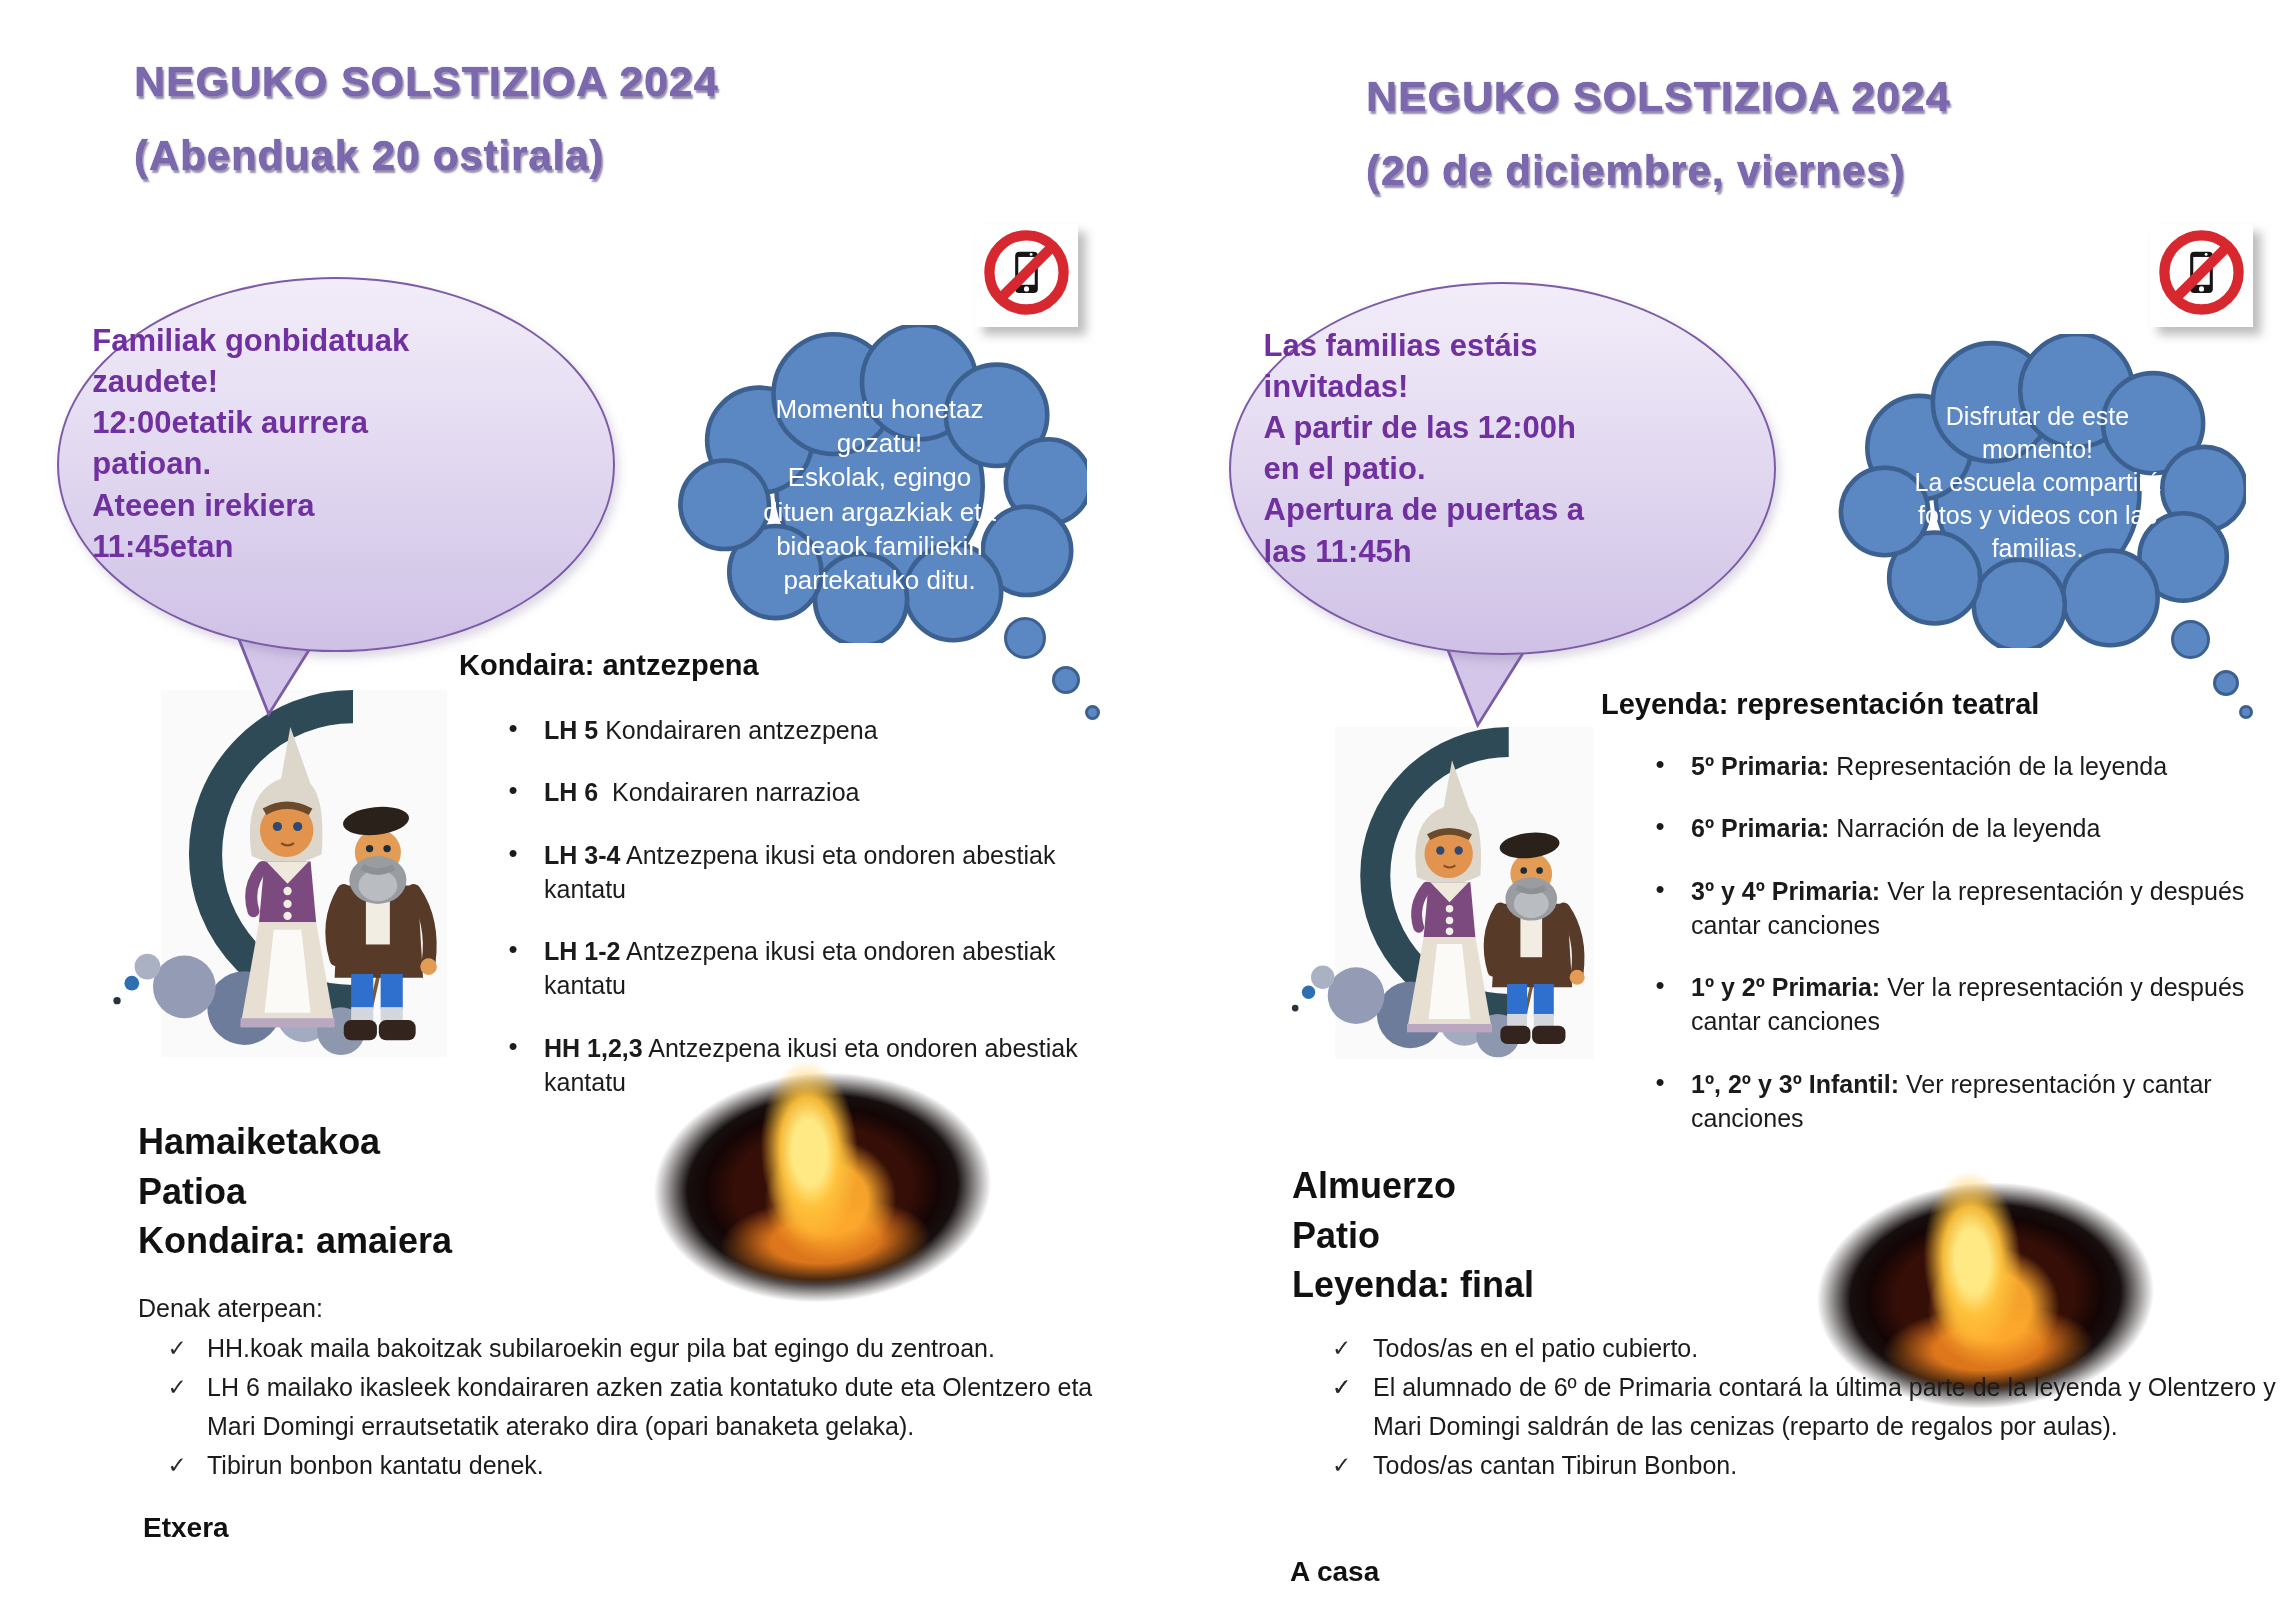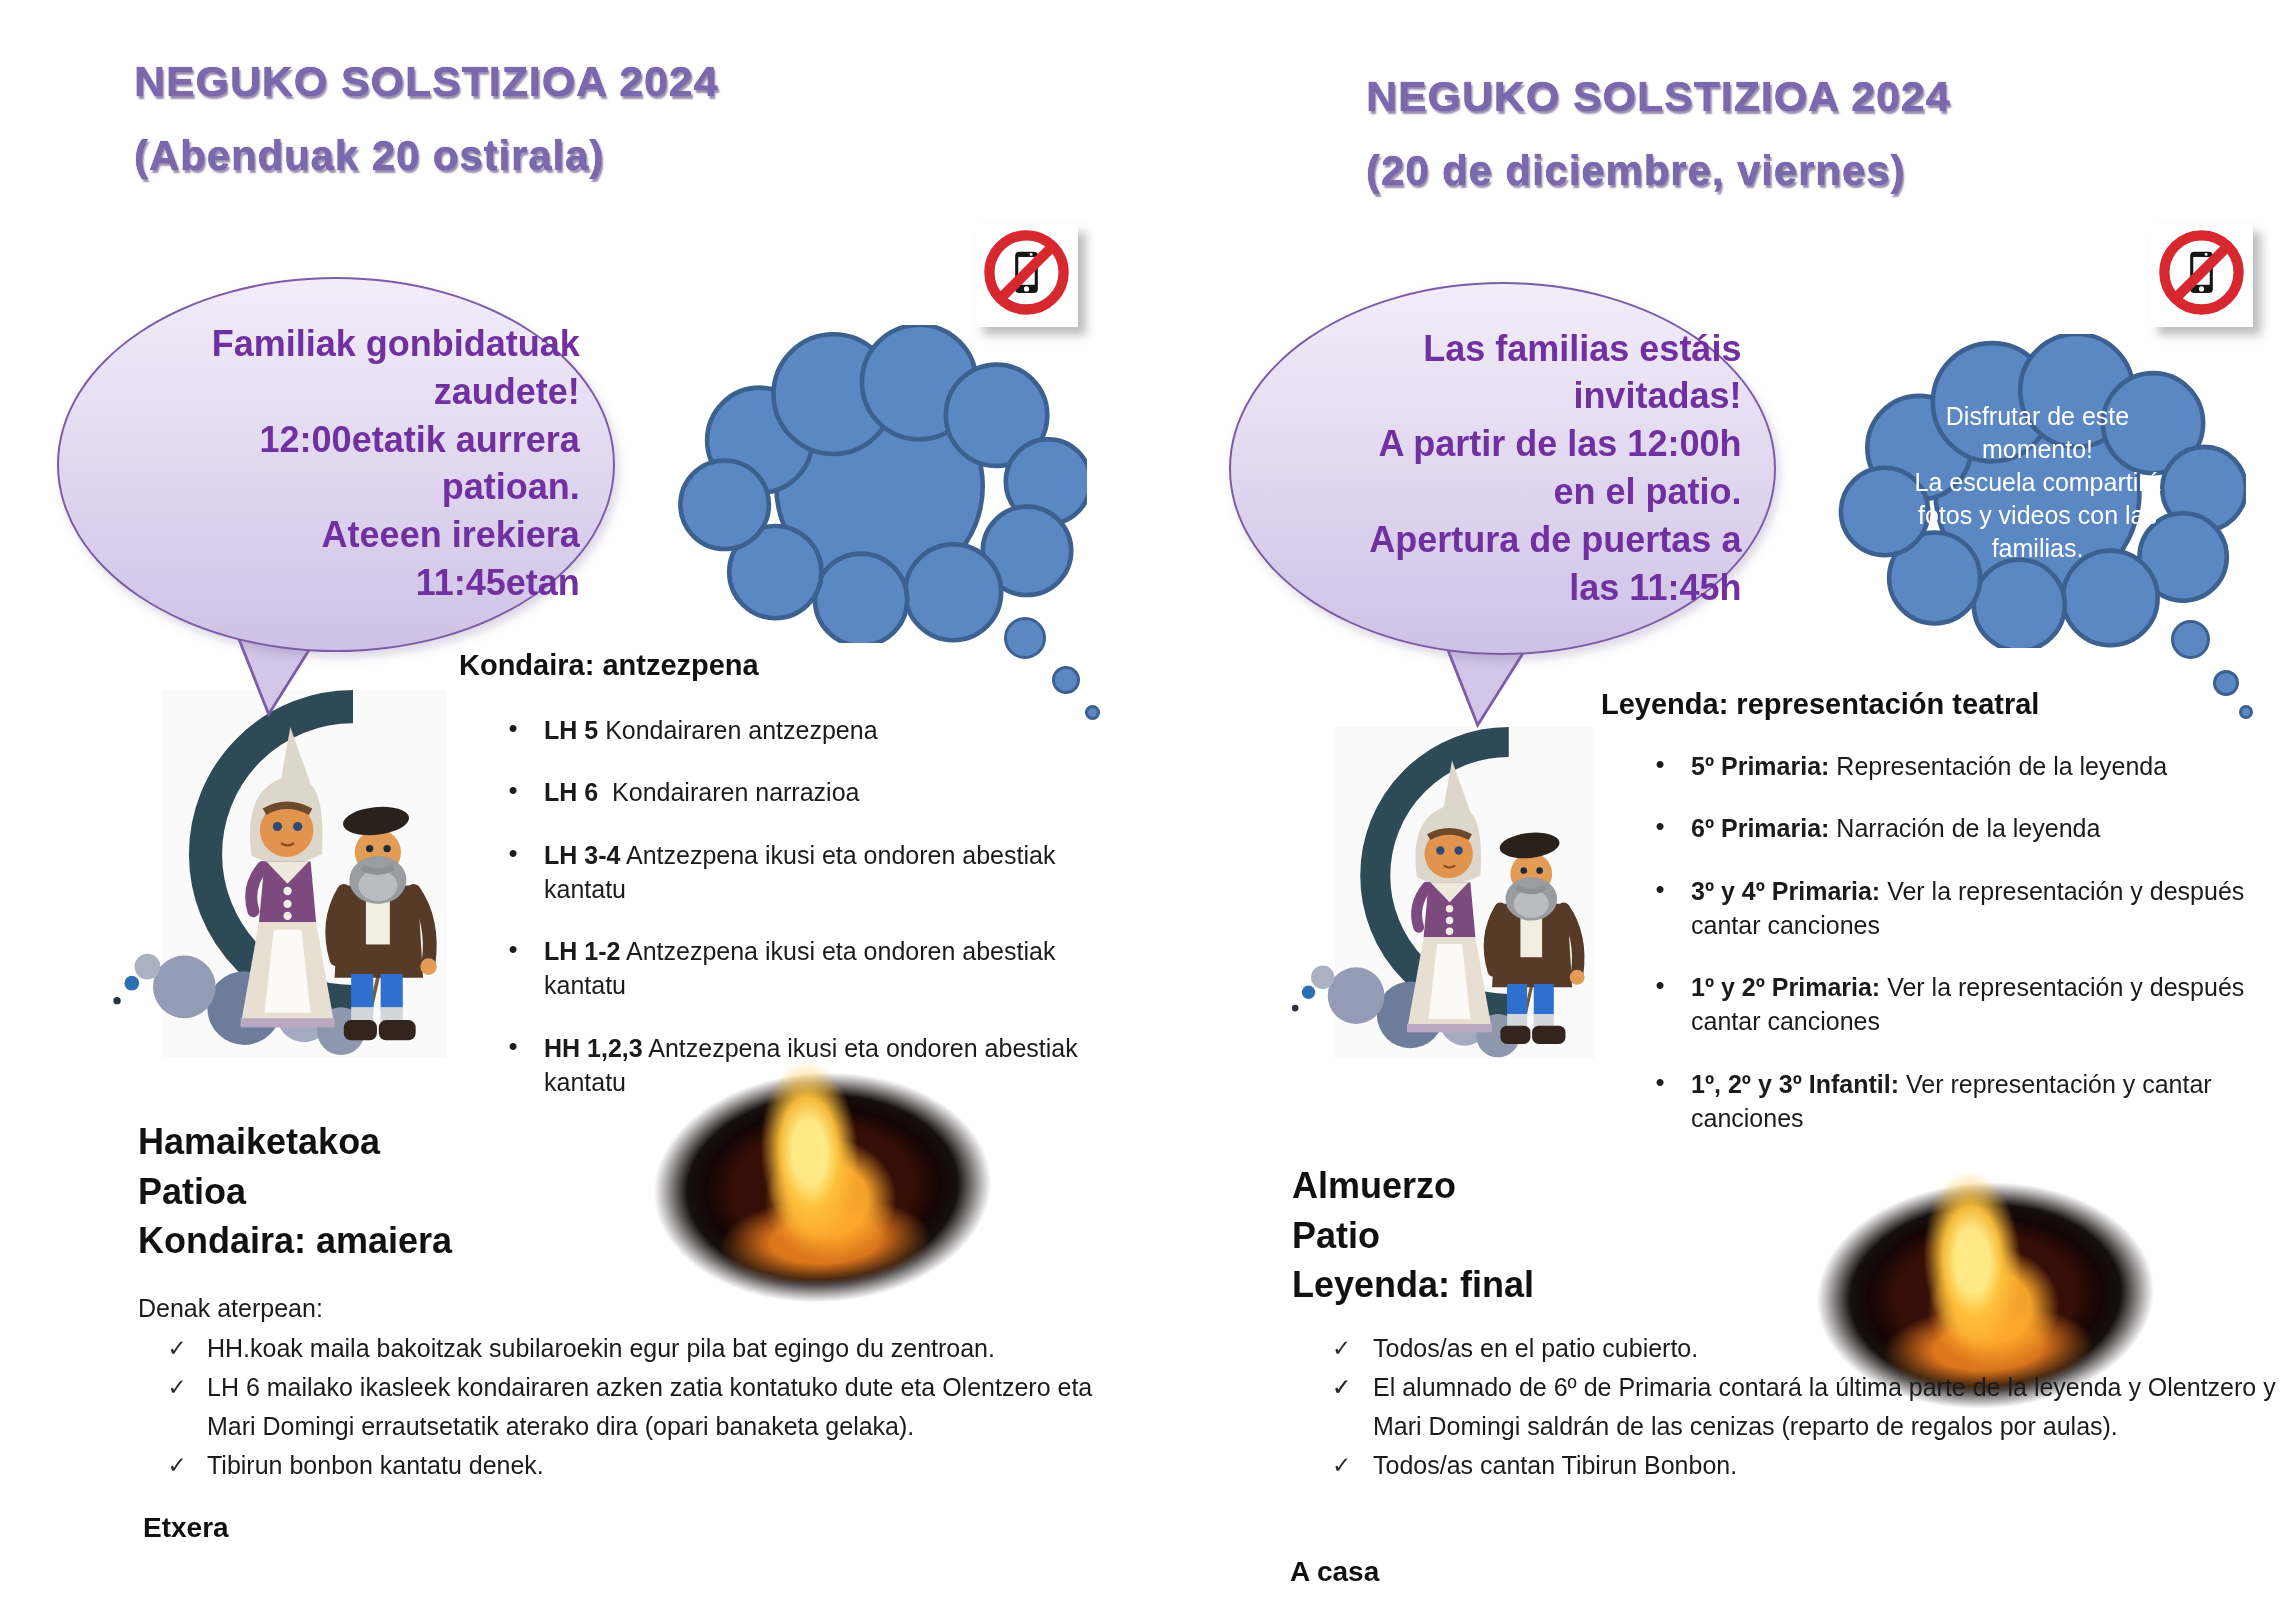--- a/index.html
+++ b/index.html
@@ -10,22 +10,22 @@
   .title-block{position:absolute;text-align:left;}
   .title{font-size:43px;font-weight:700;color:#7b68ae;letter-spacing:0.9px;
          text-shadow:1.8px 2.8px 1.8px rgba(70,50,110,.55), 0 0 0.9px #5d4a8a;}
   .subtitle{font-size:42px;font-weight:700;color:#7b68ae;margin-top:26px;letter-spacing:0.9px;
          text-shadow:1.8px 2.8px 1.8px rgba(70,50,110,.55), 0 0 0.9px #5d4a8a;}
 
   
   .bubble{position:absolute;border-radius:50%;border:2.8px solid #7c5ca6;z-index:2;
           background:linear-gradient(180deg,#f2edf9 0%,#e3daf1 45%,#cfc1e6 100%);
           box-shadow:3.7px 5.5px 9.2px rgba(120,100,150,.25);}
-  .bubble-text{position:absolute;left:6%;right:6%;top:11%;text-align:right;
-          font-size:36px;line-height:1.33;font-weight:700;color:#7030a0;}
+  .bubble-text{position:absolute;left:6%;right:6%;top:11%;text-align:left;
+          font-size:31px;line-height:1.33;font-weight:700;color:#7030a0;}
   .bubble-tail{position:absolute;z-index:1;}
 
   
   .cloud{position:absolute;}
   .cloud svg{position:absolute;left:0;top:0;width:100%;height:100%;}
   .cloud-text{position:absolute;left:13%;right:13%;top:21%;text-align:center;
           font-size:26px;line-height:1.32;color:#ffffff;}
   .trail{position:absolute;border-radius:50%;background:#5b87c3;border:3.7px solid #3c6190;box-sizing:border-box;}
 
   
@@ -104,20 +104,26 @@
         <circle cx="268" cy="62" r="62"></circle>
         <circle cx="352" cy="98" r="55"></circle>
         <circle cx="408" cy="170" r="46"></circle>
         <circle cx="385" cy="245" r="48"></circle>
         <circle cx="305" cy="290" r="52"></circle>
         <circle cx="205" cy="298" r="50"></circle>
         <circle cx="112" cy="268" r="50"></circle>
         <circle cx="57" cy="195" r="48"></circle>
       </g>
     </svg>
+    <div class="cloud-text preline">Momentu honetaz
+gozatu!
+Eskolak, egingo
+dituen argazkiak eta
+bideaok familiekin
+partekatuko ditu.</div>
   </div>
   <div class="trail" style="left:1004px;top:617px;width:42px;height:42px;"></div>
   <div class="trail" style="left:1052px;top:666px;width:28px;height:28px;"></div>
   <div class="trail" style="left:1085px;top:705px;width:14.8px;height:14.8px;"></div>
 
   <div class="section-heading" style="left:459px;top:649px;">Kondaira: antzezpena</div>
 
   <div class="photo" style="left:106px;top:690px;width:341px;height:367px;">
     <svg viewBox="0 0 370 398">
       <rect x="60" y="0" width="310" height="398" fill="#fafafa"></rect>

